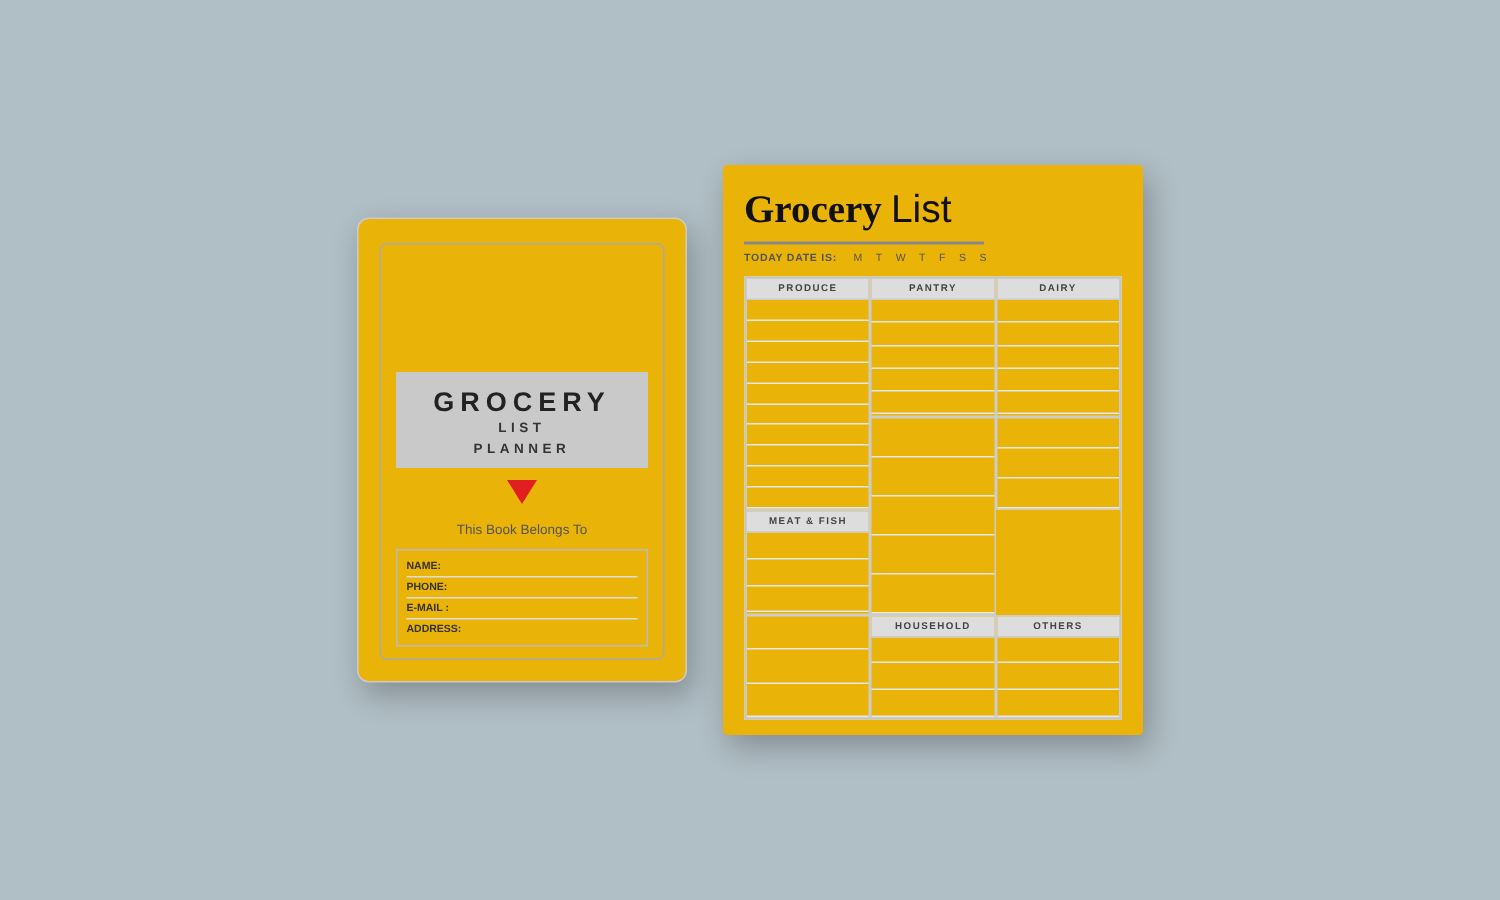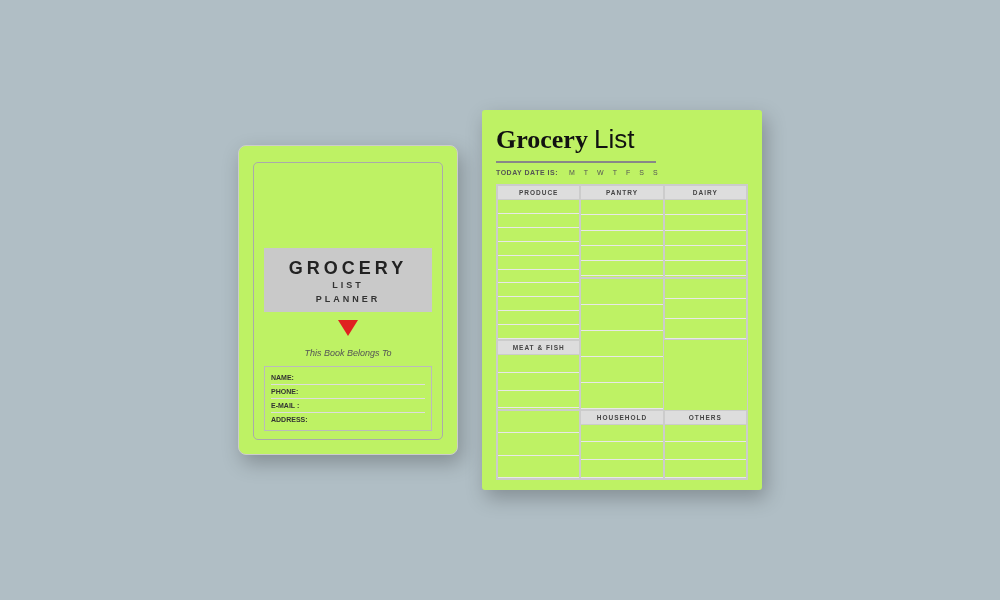--- a/index.html
+++ b/index.html
@@ -13,21 +13,21 @@
       font-family: Arial, sans-serif;
       overflow: hidden;
     }
     .pages-container {
       display: flex;
       gap: 24px;
       align-items: center;
     }
     
     .page {
-      background: #bef264;
+      background: #eab308;
       box-shadow: 4px 8px 20px rgba(0,0,0,0.25);
     }
     .left-page {
       width: 220px;
       height: 310px;
       border-radius: 8px;
       border: 1.5px solid #ccc;
       display: flex;
       flex-direction: column;
       align-items: center;
@@ -76,21 +76,20 @@
       width: 0;
       height: 0;
       border-left: 10px solid transparent;
       border-right: 10px solid transparent;
       border-top: 16px solid #e02020;
       margin: 8px 0 6px 0;
     }
     .cover-belongs {
       font-size: 9px;
       color: #555;
-      font-style: italic;
       margin: 6px 0 8px 0;
       text-align: center;
     }
     .cover-fields {
       width: 100%;
       border: 1px solid #bbb;
       padding: 4px 6px;
     }
     .cover-field {
       display: flex;

